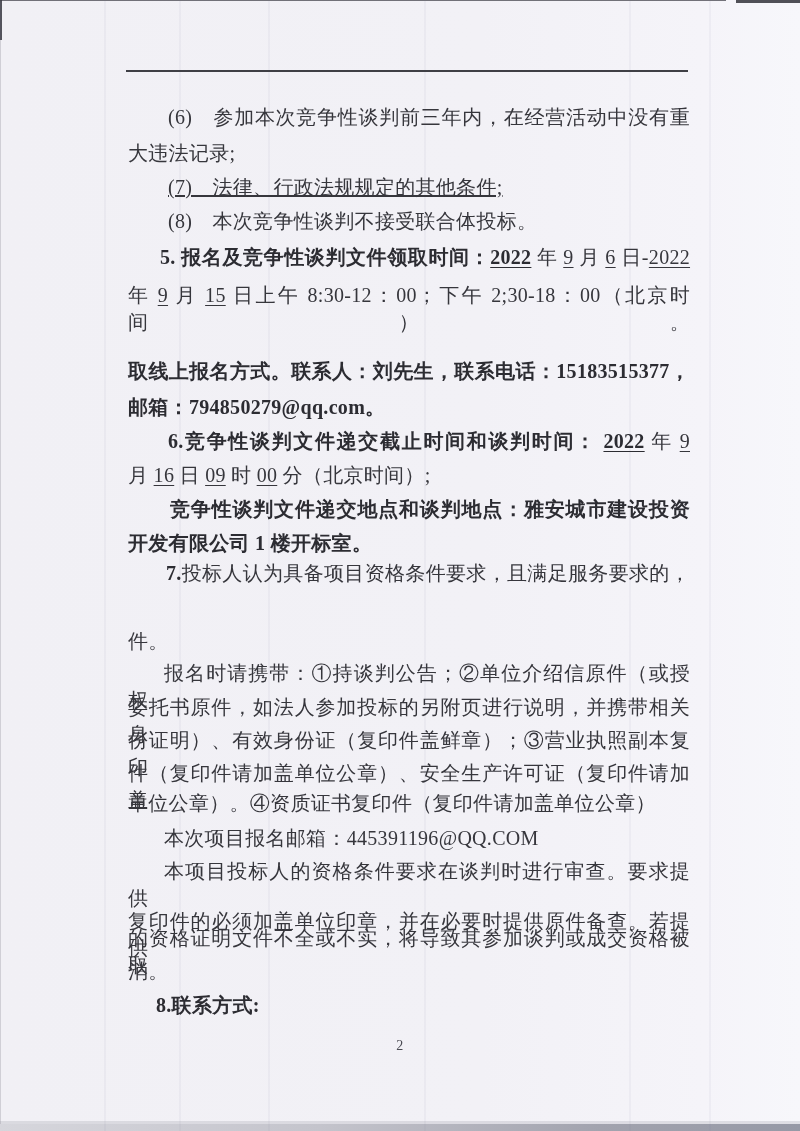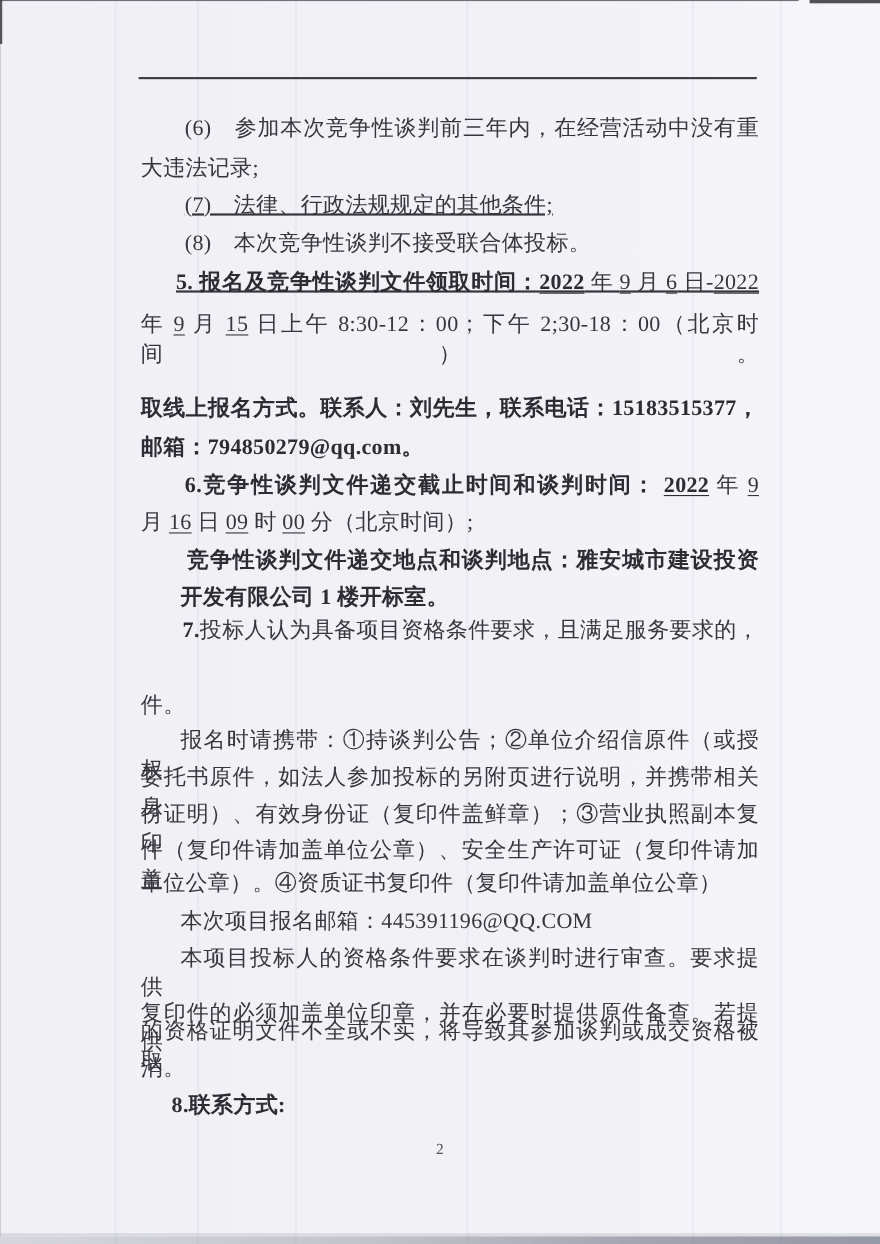--- a/index.html
+++ b/index.html
@@ -58,28 +58,28 @@
 <div class="streak" style="left:629px"></div>
 <div class="streak" style="left:709px"></div>
 
 <div class="rule" style="left:126px; top:70px; width:562px; height:2px;"></div>
 
 <div class="doc" id="doc-body">
     <div class="line j" style="top: 104px; text-indent: 40px;"><span>(6)　参加本次竞争性谈判前三年内，在经营活动中没有重</span></div>
     <div class="line" style="top: 140px; text-indent: 0px;"><span>大违法记录;</span></div>
     <div class="line" style="top: 174px; text-indent: 40px; text-decoration: underline;"><span>(7)　法律、行政法规规定的其他条件;</span></div>
     <div class="line" style="top: 208px; text-indent: 40px;"><span>(8)　本次竞争性谈判不接受联合体投标。</span></div>
-    <div class="line j" style="top: 244px; text-indent: 32px; text-decoration: underline;"><span class="b">5. 报名及竞争性谈判文件领取时间：</span><span class="b u">2022</span><span> 年 </span><span class="u">9</span><span> 月 </span><span class="u">6</span><span> 日-</span><span class="u">2022</span></div>
+    <div class="line j" style="top: 244px; text-indent: 32px;"><span class="b">5. 报名及竞争性谈判文件领取时间：</span><span class="b u">2022</span><span> 年 </span><span class="u">9</span><span> 月 </span><span class="u">6</span><span> 日-</span><span class="u">2022</span></div>
     <div class="line j" style="top: 282px; text-indent: 0px;"><span>年 </span><span class="u">9</span><span> 月 </span><span class="u">15</span><span> 日上午 8:30-12：00；下午 2;30-18：00（北京时间）。</span></div>
     <div class="line j" style="top: 358px; text-indent: 0px;"><span class="b">取线上报名方式。联系人：刘先生，联系电话：15183515377，</span></div>
     <div class="line" style="top: 394px; text-indent: 0px;"><span class="b">邮箱：794850279@qq.com。</span></div>
     <div class="line j" style="top: 428px; text-indent: 40px;"><span class="b">6.竞争性谈判文件递交截止时间和谈判时间： </span><span class="b u">2022</span><span> 年 </span><span class="u">9</span></div>
     <div class="line" style="top: 462px; text-indent: 0px;"><span>月 </span><span class="u">16</span><span> 日 </span><span class="u">09</span><span> 时 </span><span class="u">00</span><span> 分（北京时间）;</span></div>
     <div class="line j" style="top: 496px; text-indent: 42px;"><span class="b">竞争性谈判文件递交地点和谈判地点：雅安城市建设投资</span></div>
-    <div class="line" style="top: 530px; text-indent: 0px; margin-left: 36px;"><span class="b">开发有限公司 1 楼开标室。</span></div>
+    <div class="line" style="top: 530px; text-indent: 0px;"><span class="b">开发有限公司 1 楼开标室。</span></div>
     <div class="line j" style="top: 560px; text-indent: 38px;"><span class="b">7.</span><span>投标人认为具备项目资格条件要求，且满足服务要求的，</span></div>
     <div class="line" style="top: 628px; text-indent: 0px;"><span>件。</span></div>
     <div class="line j" style="top: 694px; text-indent: 0px;"><span>委托书原件，如法人参加投标的另附页进行说明，并携带相关身</span></div>
     <div class="line j" style="top: 660px; text-indent: 36px;"><span>报名时请携带：①持谈判公告；②单位介绍信原件（或授权</span></div>
     <div class="line j" style="top: 727px; text-indent: 0px;"><span>份证明）、有效身份证（复印件盖鲜章）；③营业执照副本复印</span></div>
     <div class="line j" style="top: 760px; text-indent: 0px;"><span>件（复印件请加盖单位公章）、安全生产许可证（复印件请加盖</span></div>
     <div class="line" style="top: 790px; text-indent: 0px;"><span>单位公章）。④资质证书复印件（复印件请加盖单位公章）</span></div>
     <div class="line" style="top: 825px; text-indent: 36px;"><span>本次项目报名邮箱：445391196@QQ.COM</span></div>
     <div class="line j" style="top: 858px; text-indent: 36px;"><span>本项目投标人的资格条件要求在谈判时进行审查。要求提供</span></div>
     <div class="line j" style="top: 892px; text-indent: 0px; margin-top: 16px;"><span>复印件的必须加盖单位印章，并在必要时提供原件备查。若提供</span></div>

